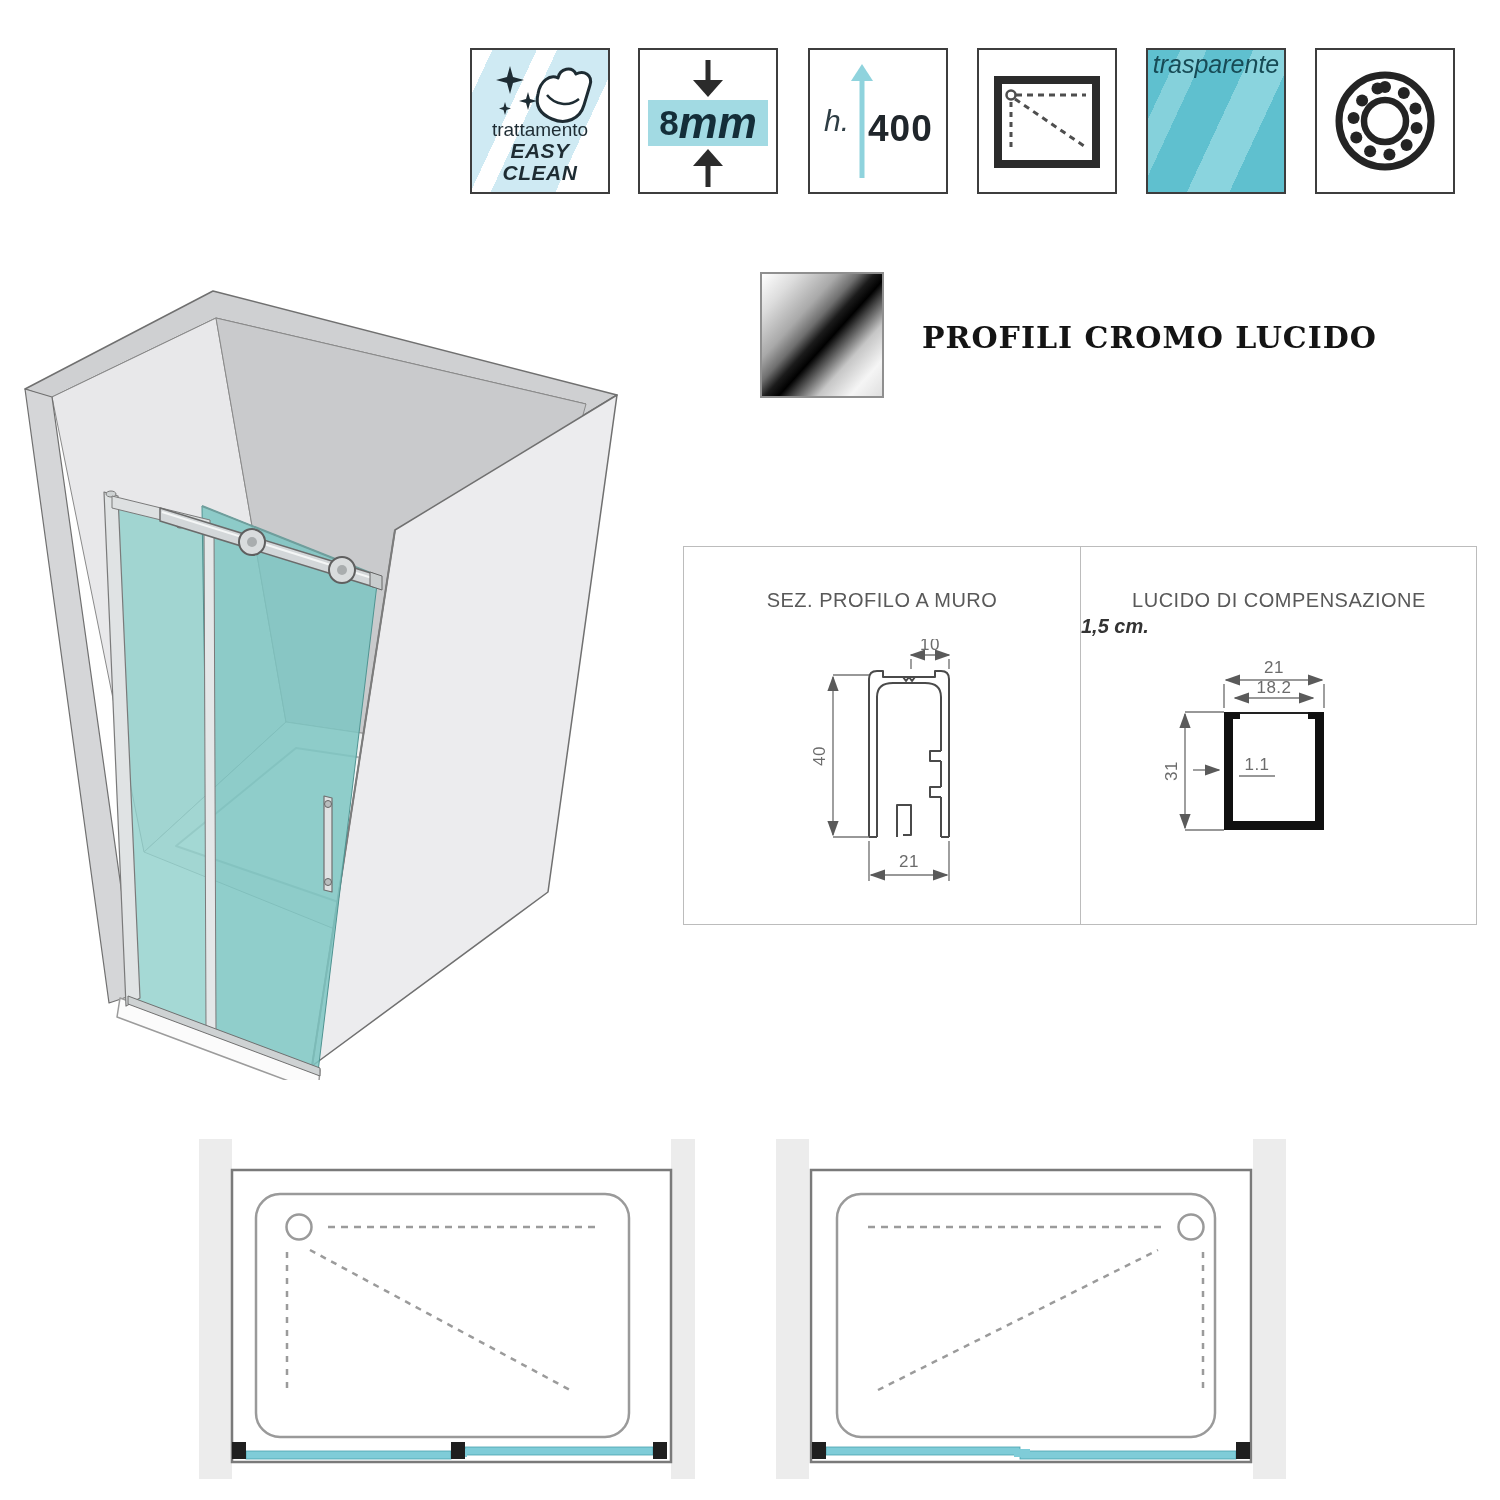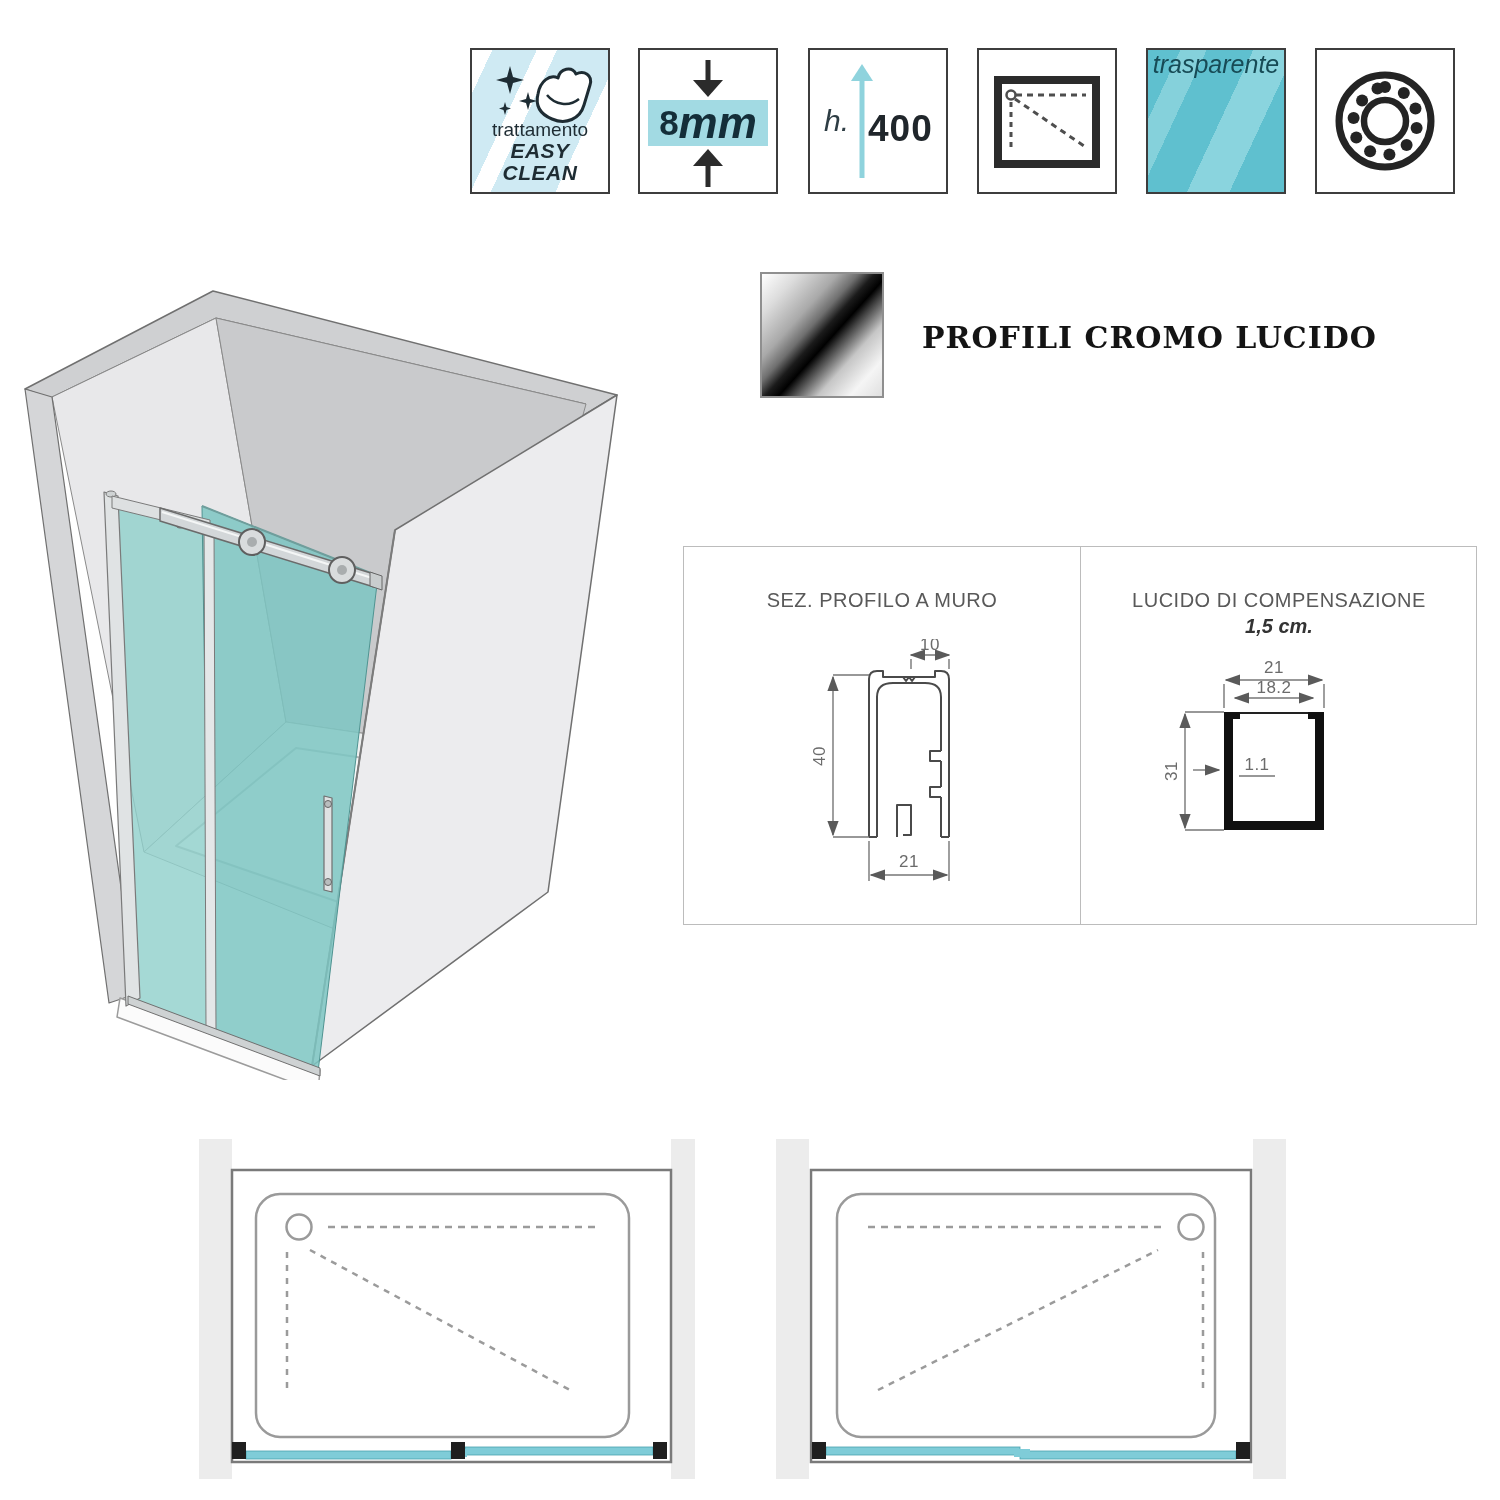--- a/index.html
+++ b/index.html
@@ -36,21 +36,21 @@
      background:linear-gradient(132deg,#ffffff 0%,#dcdcdc 16%,#a9a9a9 33%,#6f6f6f 42%,#1b1b1b 49%,#000000 55%,#3d3d3d 60%,#c6c6c6 72%,#f5f5f5 86%,#dfdfdf 100%);}
   .chrome-label{position:absolute;left:922px;top:320px;font-family:"DejaVu Serif",serif;
      font-weight:bold;font-size:30px;color:#141414;letter-spacing:1px;}
 
   
   .tech-panel{position:absolute;left:683px;top:498px;width:792px;height:377px;border:1px solid #bcbcbc;background:#fff;margin-top:48px;}
   .tech-half{position:absolute;top:0;height:100%;width:396px;}
   .tech-half.left{left:0;border-right:1px solid #bcbcbc;}
   .tech-half.right{left:397px;}
   .tech-title{position:absolute;top:42px;left:0;right:0;text-align:center;font-size:20px;color:#595959;letter-spacing:0.5px;}
-  .tech-sub{position:absolute;top:68px;left:0;right:0;text-align:center;font-size:20px;font-weight:bold;font-style:italic;color:#333;}
+  .tech-sub{position:absolute;top:68px;left:0;right:0;text-align:left;font-size:20px;font-weight:bold;font-style:italic;color:#333;}
 
   svg text.dim{fill:#6b6b6b;font-size:17px;font-family:"Liberation Sans",sans-serif;letter-spacing:0.5px;}
 
   
   .plan-svg{position:absolute;}
 </style>
 </head>
 <body>
 
 <div class="canvas">

